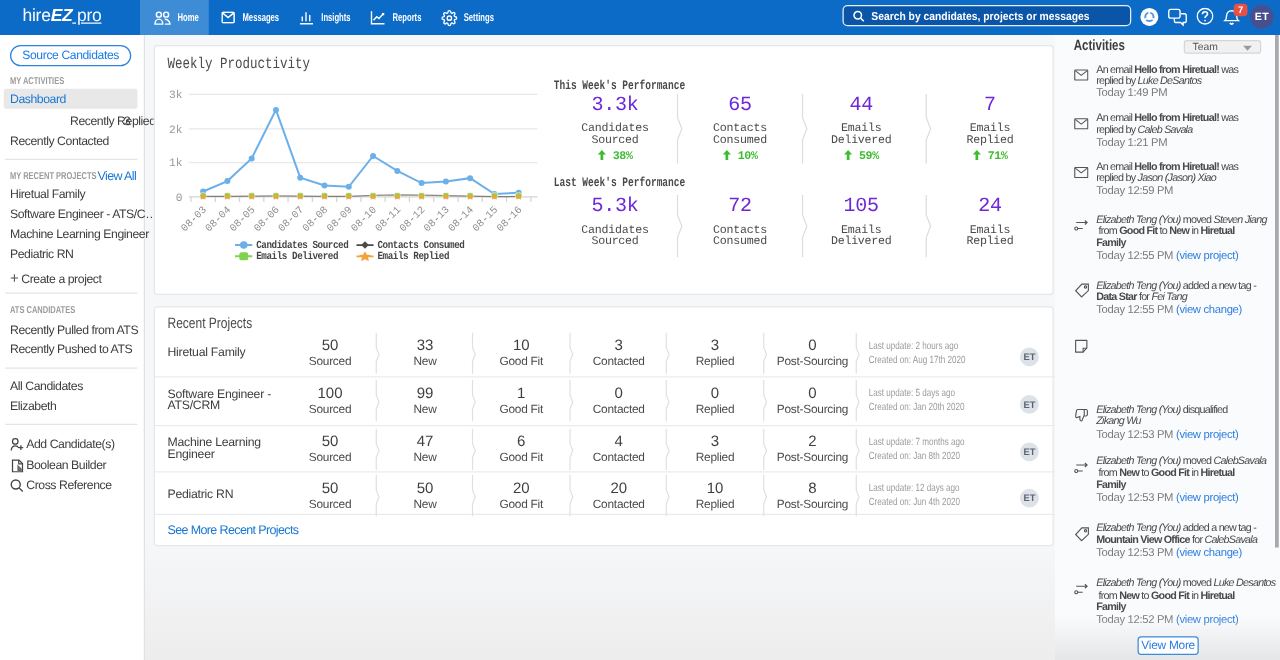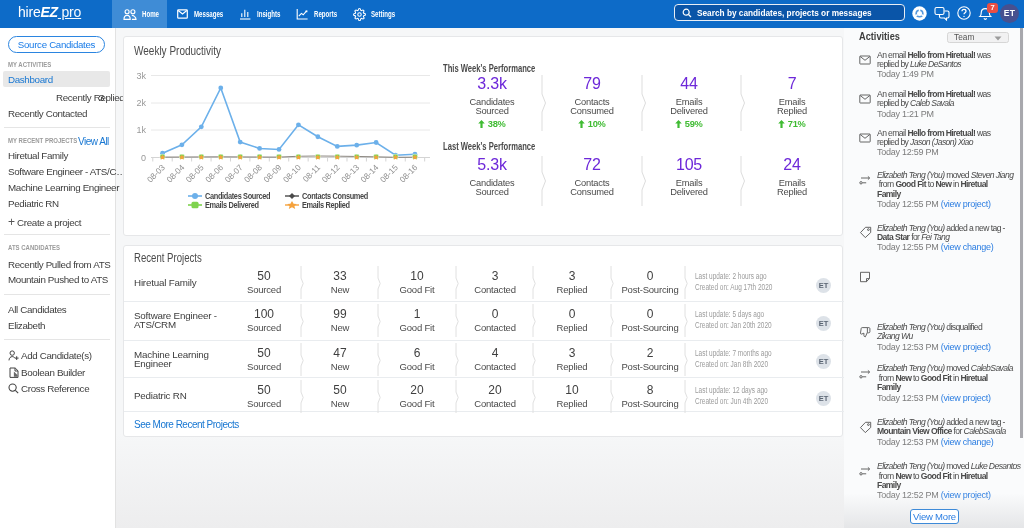--- a/index.html
+++ b/index.html
@@ -127,21 +127,21 @@
   <div class="sb-head" style="top:107.5px;">MY RECENT PROJECTS</div>
   <div class="abs blue" style="left:78px; top:107.5px; font-size:10px; letter-spacing:-0.5px;">View All</div>
   <div class="sb-item" style="top:121.8px;">Hiretual Family</div>
   <div class="sb-item" style="top:137.5px;">Software Engineer - ATS/C…</div>
   <div class="sb-item" style="top:154.2px;">Machine Learning Engineer</div>
   <div class="sb-item" style="top:169.8px;">Pediatric RN</div>
   <div class="sb-item" style="top:187px;"><span style="font-size:12px; color:#555;">+</span>&nbsp;Create a project</div>
   <div class="sb-div" style="top:206.4px;"></div>
   <div class="sb-head" style="top:215px;">ATS CANDIDATES</div>
   <div class="sb-item" style="top:230.6px;">Recently Pulled from ATS</div>
-  <div class="sb-item" style="top:246.2px;">Mountain Pushed to ATS</div>
+  <div class="sb-item" style="top:246.2px;">Recently Pushed to ATS</div>
   <div class="sb-div" style="top:266.3px;"></div>
   <div class="sb-item" style="top:276.2px;">All Candidates</div>
   <div class="sb-item" style="top:292.3px;">Elizabeth</div>
   <div class="sb-div" style="top:310.8px;"></div>
   <svg class="abs" style="left:8px; top:322px;" width="11" height="11" viewBox="0 0 11 11" fill="none" stroke="#444" stroke-width="1">
     <circle cx="4.2" cy="3.1" r="2.2"></circle>
       <path d="M1 10.4 C1 8 2.6 6.6 4.2 6.6 C5.4 6.6 6.4 7.2 7 8.2 M8.7 6.2 L8.7 10 M6.8 8.1 L10.6 8.1"></path>
   </svg>
   <div class="sb-item" style="left:21px; top:322.3px;">Add Candidate(s)</div>
   <svg class="abs" style="left:8px; top:338.5px;" width="11" height="11" viewBox="0 0 11 11" fill="none" stroke="#444" stroke-width="1">
@@ -149,21 +149,21 @@
       <path d="M7 1 V4 H10"></path>
       <path d="M5.9 4.6 L9.4 8 V9.8 H5.9 Z" fill="#444" stroke="none" opacity="0.8"></path>
   </svg>
   <div class="sb-item" style="left:21px; top:338.7px;">Boolean Builder</div>
   <svg class="abs" style="left:8px; top:354.5px;" width="11" height="11" viewBox="0 0 11 11" fill="none" stroke="#444" stroke-width="1.1">
     <circle cx="4.6" cy="4.6" r="3.6"></circle>
       <path d="M7.3 7.3 L10.2 10.2"></path>
   </svg>
   <div class="sb-item" style="left:21px; top:354.7px;">Cross Reference</div>
 </div>
-<div class="card" id="card1" style="top:36px; height:200px;">
+<div class="card" id="card1" style="top:36px; height:200px;font-family:Liberation Mono, monospace;">
   <div class="ctitle" style="top:7px;">Weekly Productivity</div>
   <svg class="abs" style="left:0; top:0;" width="330" height="200" viewBox="0 0 330 200">
     <g stroke="#e8e8e8" stroke-width="1">
       <path d="M27 38.5 H306 M27 66 H306 M27 93 H306"></path>
     </g>
     <path d="M27 120.5 H306" stroke="#d4d4d4" stroke-width="1"></path>
     <g stroke="#d4d4d4" stroke-width="1">
         <path d="M28.79 120.5 V124.5"></path>
         <path d="M48.21 120.5 V124.5"></path>
         <path d="M67.63 120.5 V124.5"></path>
@@ -272,21 +272,21 @@
     <span class="abs" style="left:17px; top:9.5px; transform:scaleX(0.85); transform-origin:left top; white-space:nowrap;">Emails Delivered</span>
     <svg class="abs" style="left:97px; top:10.5px;" width="14" height="8">
         <path d="M0 4 H14" stroke="#f5a23d" stroke-width="1.4"></path>
         <path d="M7 0 L8.6 2.7 L11.8 3 L9.4 5 L10.2 8 L7 6.3 L3.8 8 L4.6 5 L2.2 3 L5.4 2.7 Z" fill="#f5a23d"></path>
       </svg>
     <span class="abs" style="left:114px; top:9.5px; transform:scaleX(0.85); transform-origin:left top; white-space:nowrap;">Emails Replied</span>
   </div>
 
   <div class="stat-head" style="left:319px; top:26px;">This Week's Performance</div>
   <div class="stat-num" style="left:323px; top:38px;">3.3k</div>
-  <div class="stat-num" style="left:423px; top:38px;">79</div>
+  <div class="stat-num" style="left:423px; top:38px;">65</div>
   <div class="stat-num" style="left:520px; top:38px;">44</div>
   <div class="stat-num" style="left:623px; top:38px;">7</div>
   <div class="stat-lab" style="left:323px; top:60.5px;">Candidates<br>Sourced</div>
   <div class="stat-lab" style="left:423px; top:60.5px;">Contacts<br>Consumed</div>
   <div class="stat-lab" style="left:520px; top:60.5px;">Emails<br>Delivered</div>
   <div class="stat-lab" style="left:623px; top:60.5px;">Emails<br>Replied</div>
   <div class="stat-pct" style="left:323px; top:82px;"><svg width="7" height="8" viewBox="0 0 7 8" style="vertical-align:-0.5px;">
         <path d="M3.5 0 L6.8 3.6 H4.6 V8 H2.4 V3.6 H0.2 Z" fill="#3fbb32"></path>
       </svg> 38%</div>
   <div class="stat-pct" style="left:423px; top:82px;"><svg width="7" height="8" viewBox="0 0 7 8" style="vertical-align:-0.5px;">

